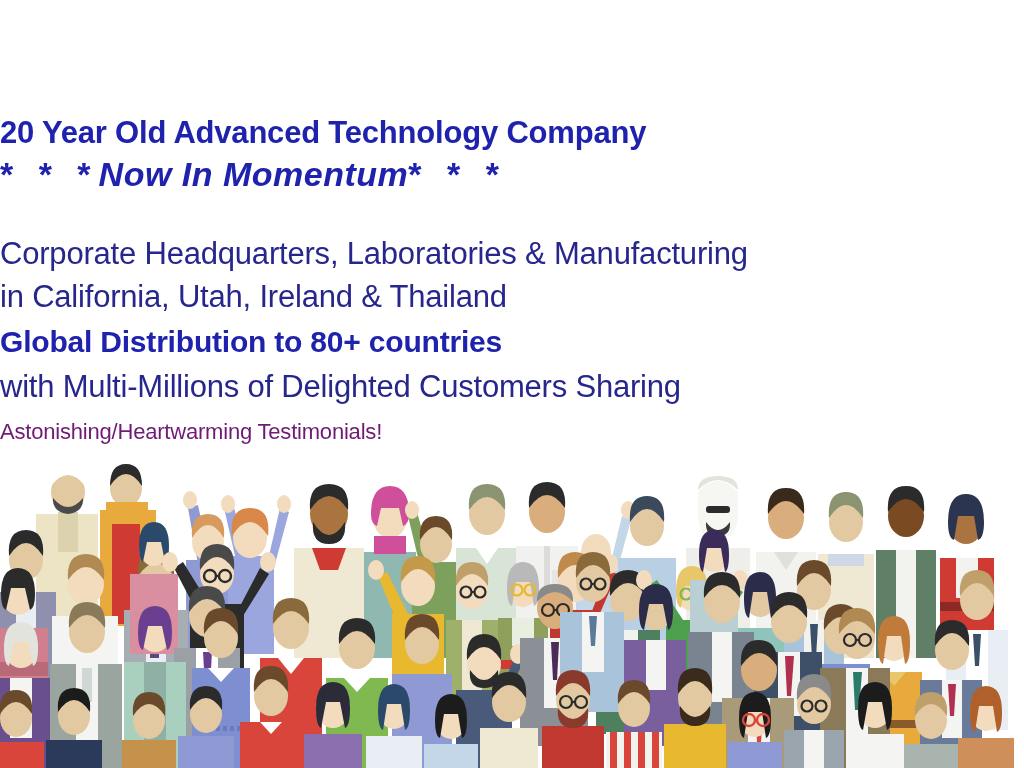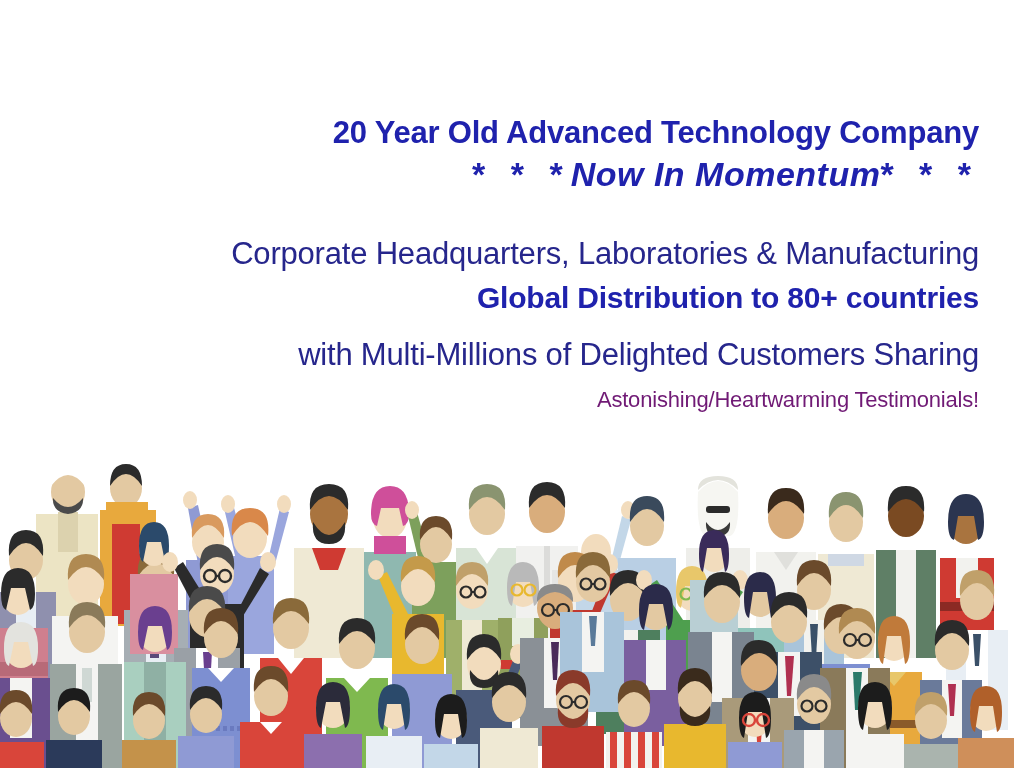--- a/index.html
+++ b/index.html
@@ -22,21 +22,21 @@
     background: #ffffff;
     overflow: hidden;
   }
 
   
   #headline-block {
     position: absolute;
     left: 0;
     top: 112px;
     width: 979px;
-    text-align: right;
+    text-align: left;
     z-index: 5;
   }
 
   .line {
     display: block;
     color: #2223a0;
     letter-spacing: -0.2px;
     white-space: nowrap;
   }
 
@@ -81,21 +81,20 @@
     font-size: 30px;
     font-weight: bold;
     line-height: 45px;
     color: #1f22ad;
   }
   .line-7 {
     font-size: 31px;
     font-weight: normal;
     line-height: 45px;
     color: #26268c;
-    margin-top: 12px;
   }
   .line-8 {
     font-size: 22px;
     font-weight: normal;
     line-height: 45px;
     color: #701a75;
   }
 
   
   #crowd-illustration {
@@ -118,20 +117,21 @@
 <div id="slide">
 
   <div id="headline-block">
 
     <span class="line line-1">20 Year Old Advanced Technology Company</span>
 
     <span class="line line-2"><span class="star">*  *  *</span><span>Now In Momentum</span><span class="star">*  *  *</span></span>
 
     <span class="line line-3">Corporate Headquarters, Laboratories &amp; Manufacturing</span>
 
+    <span class="line line-4">in California, Utah, Ireland &amp; Thailand</span>
 
 
     <span class="line line-6">Global Distribution to 80+ countries</span>
 
     <span class="line line-7">with Multi-Millions of Delighted Customers Sharing</span>
 
     <span class="line line-8">Astonishing/Heartwarming Testimonials!</span>
   </div>
 
   <div id="crowd-illustration">

